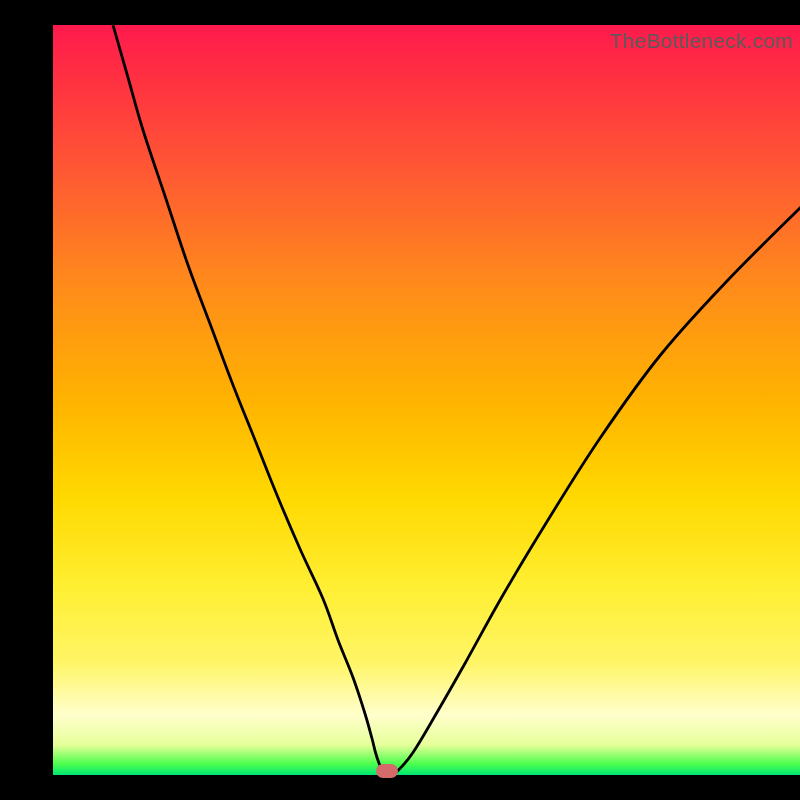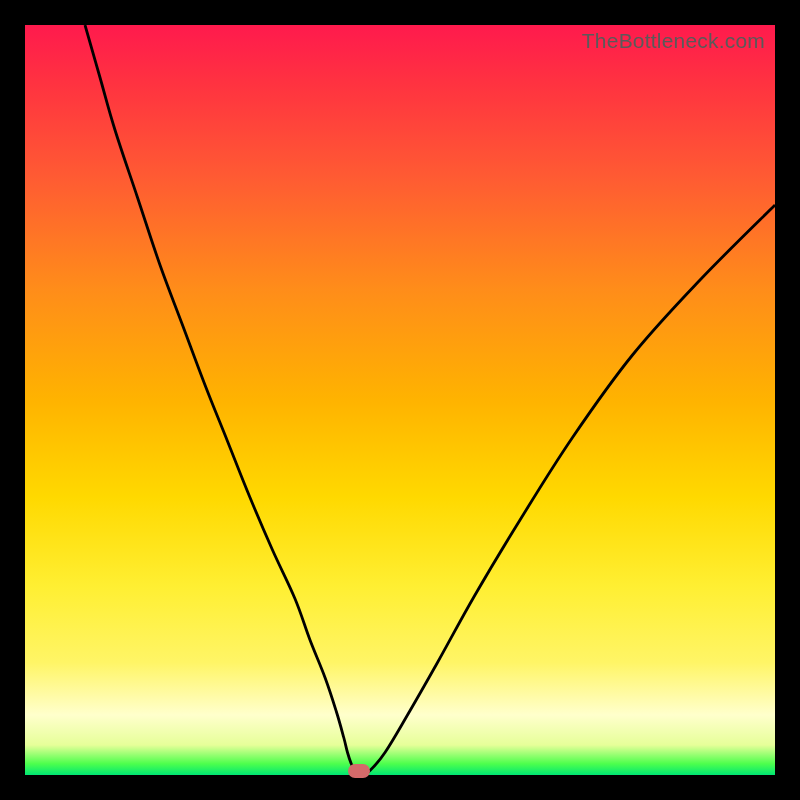--- a/index.html
+++ b/index.html
@@ -2,20 +2,21 @@
 <html><head>
 <meta charset="utf-8">
 <style>
   * { margin: 0; padding: 0; box-sizing: border-box; }
   html, body { width: 800px; height: 800px; overflow: hidden; background: #000; }
   .frame {
     position: relative;
     width: 664px;
     height: 800px;
     background: #000;
+    margin-left: 28px;
   }
   .plot-area {
     position: absolute;
     left: 25px;
     top: 25px;
     width: 750px;
     height: 750px;
     background: linear-gradient(
       to bottom,
       #ff1a4d 0%,

